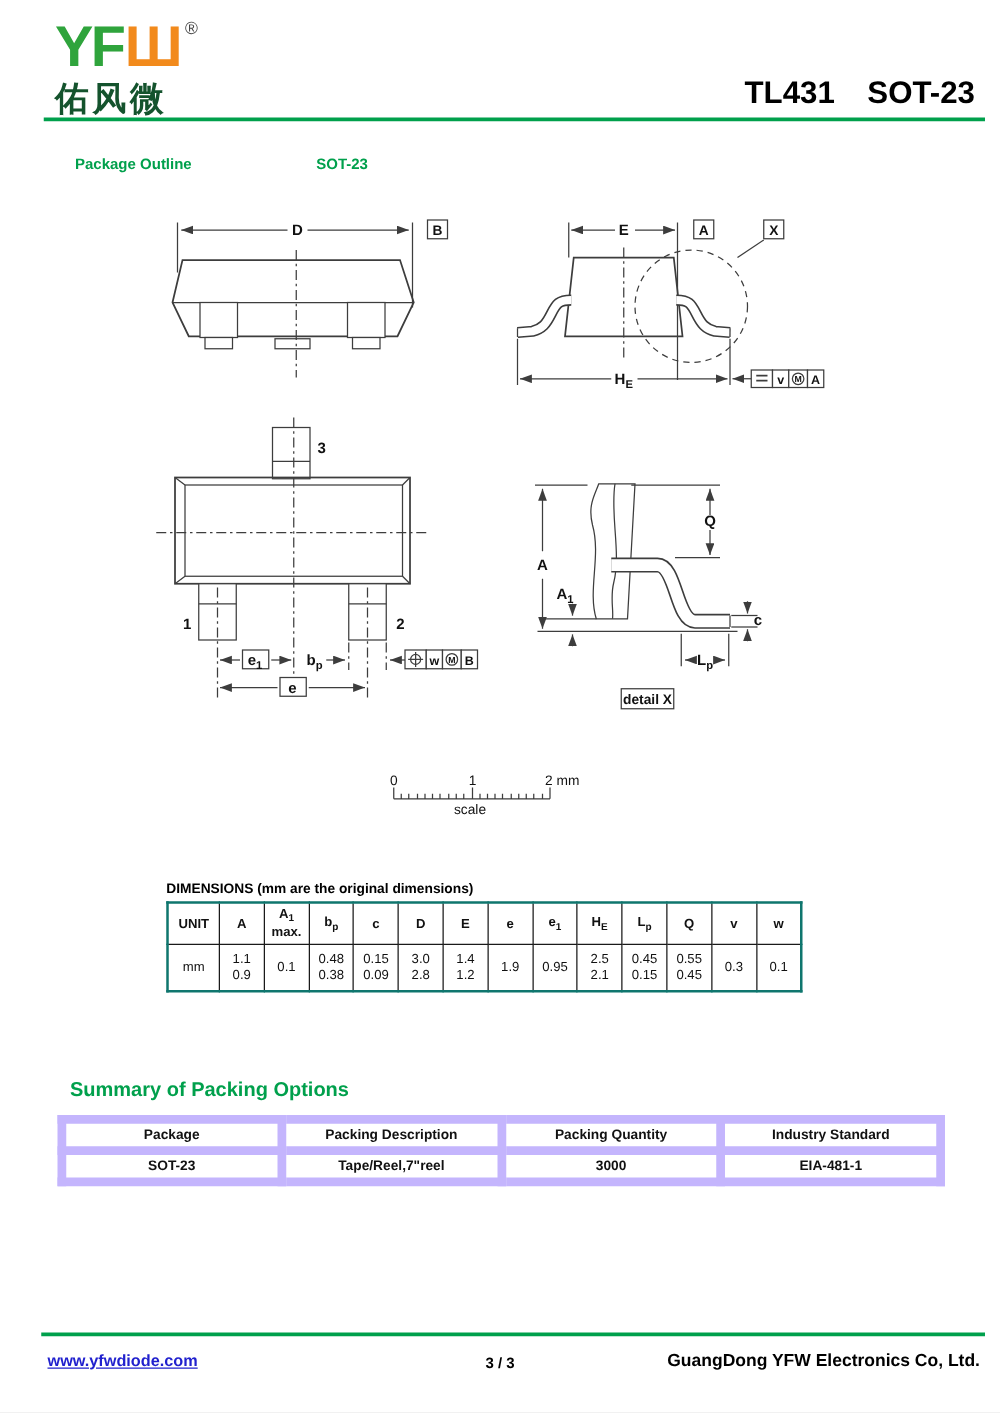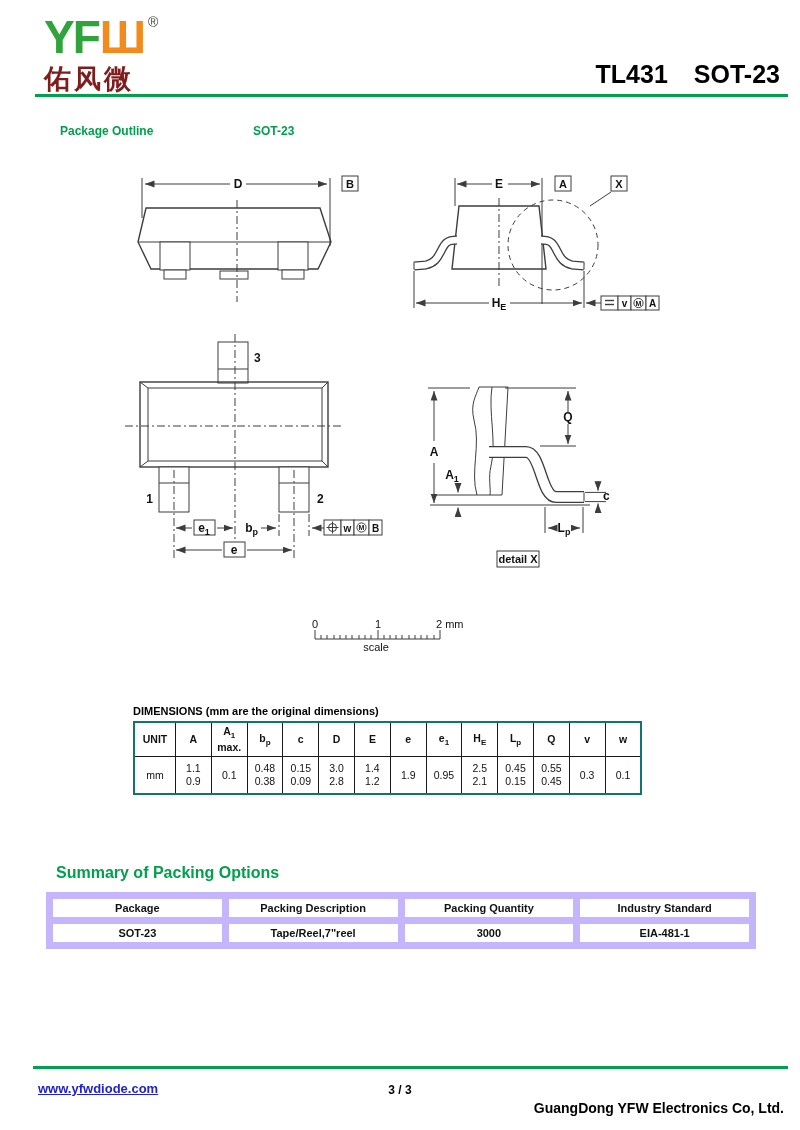--- a/index.html
+++ b/index.html
@@ -6,21 +6,21 @@
   .page{position:relative;width:800px;height:1130px;background:#ffffff;margin:0 auto;
         font-family:"Liberation Sans",sans-serif;overflow:hidden;color:#111;}
   .abs{position:absolute;}
 
   
   .logo{left:44px;top:14px;}
   .logo-row{line-height:1;white-space:nowrap;}
   .logo-yf{color:var(--logo-green);font-weight:bold;font-size:46px;letter-spacing:-2px;}
   .logo-w{color:var(--orange);font-weight:bold;font-size:46px;margin-left:1px;}
   .logo-r{color:#444;font-size:14px;vertical-align:26px;margin-left:2px;}
-  .logo-cn{font-weight:bold;font-size:27px;letter-spacing:3px;margin-top:1px;color:#7f1d1d;}
+  .logo-cn{font-weight:bold;font-size:27px;letter-spacing:3px;margin-top:1px;color:#14532d;}
   .doc-title{top:60px;right:20px;font-size:25px;font-weight:bold;color:#000;white-space:nowrap;}
   .doc-title .gap{display:inline-block;width:26px;}
   .rule{height:3px;background:var(--green);}
   .rule-top{left:35px;top:94px;width:753px;}
   .rule-bottom{left:33px;top:1066px;width:755px;}
 
   
   .sec-head{color:var(--green);font-weight:bold;font-size:12px;}
   .h-outline{left:60px;top:124px;}
   .h-pkgname{left:253px;top:124px;}
@@ -51,21 +51,21 @@
   #dimtbl sub{font-size:8px;}
 
   
   #packtbl{position:absolute;left:46px;top:892px;width:710px;border-collapse:collapse;table-layout:fixed;
            border:1px solid #1a1a1a;border-top:2.5px solid #1a1a1a;border-bottom:2.5px solid #1a1a1a;}
   #packtbl th,#packtbl td{border:7px solid #c4b5fd;font-size:11px;font-weight:bold;text-align:center;height:16px;padding:1px 0;}
 
   
   .site{left:38px;top:1081px;font-size:13px;font-weight:bold;color:var(--link);text-decoration:underline;}
   .pageno{left:0;top:1083px;width:800px;text-align:center;font-size:12px;font-weight:bold;color:#000;}
-  .company{right:16px;top:1080px;font-size:14px;font-weight:bold;color:#000;margin-top:20px;}
+  .company{right:16px;top:1080px;font-size:14px;font-weight:bold;color:#000;}
 </style>
 </head>
 <body>
 
 <div class="page">
 
   <div class="abs logo">
     <div class="logo-row">
       <span class="logo-yf">YF</span><span class="logo-w">Ш</span><span class="logo-r">®</span>
     </div>

